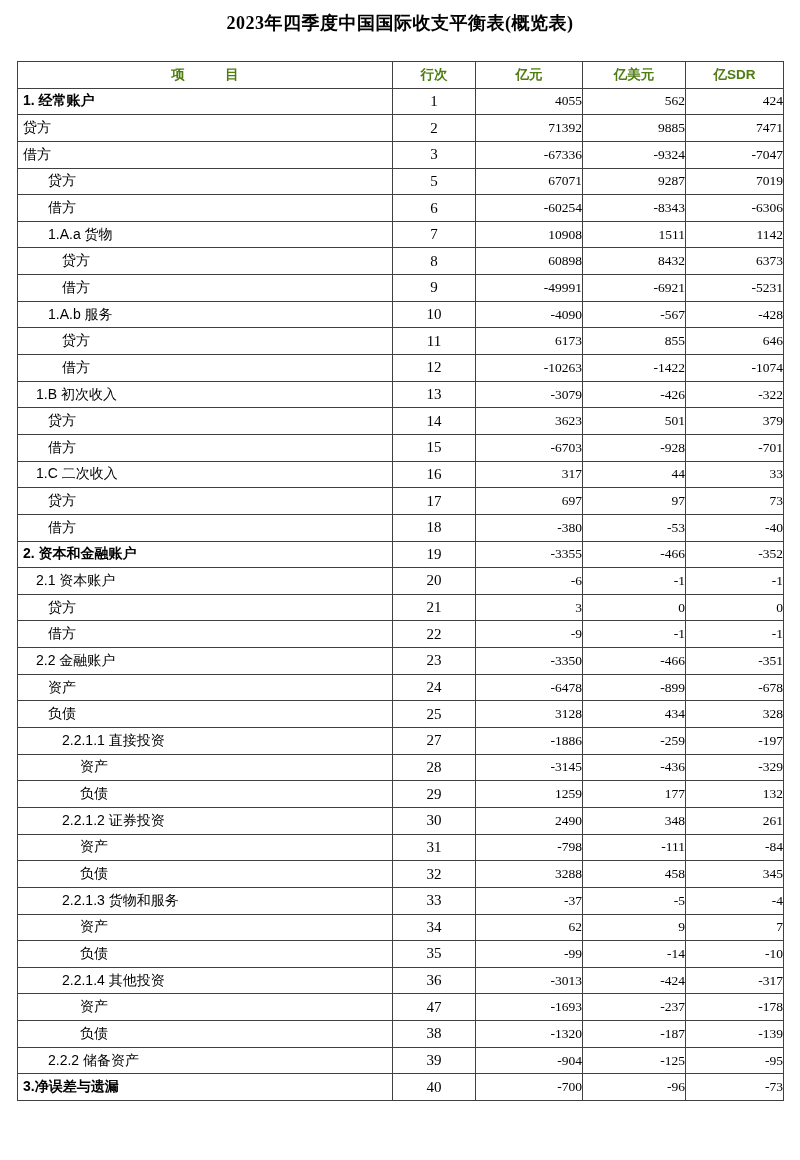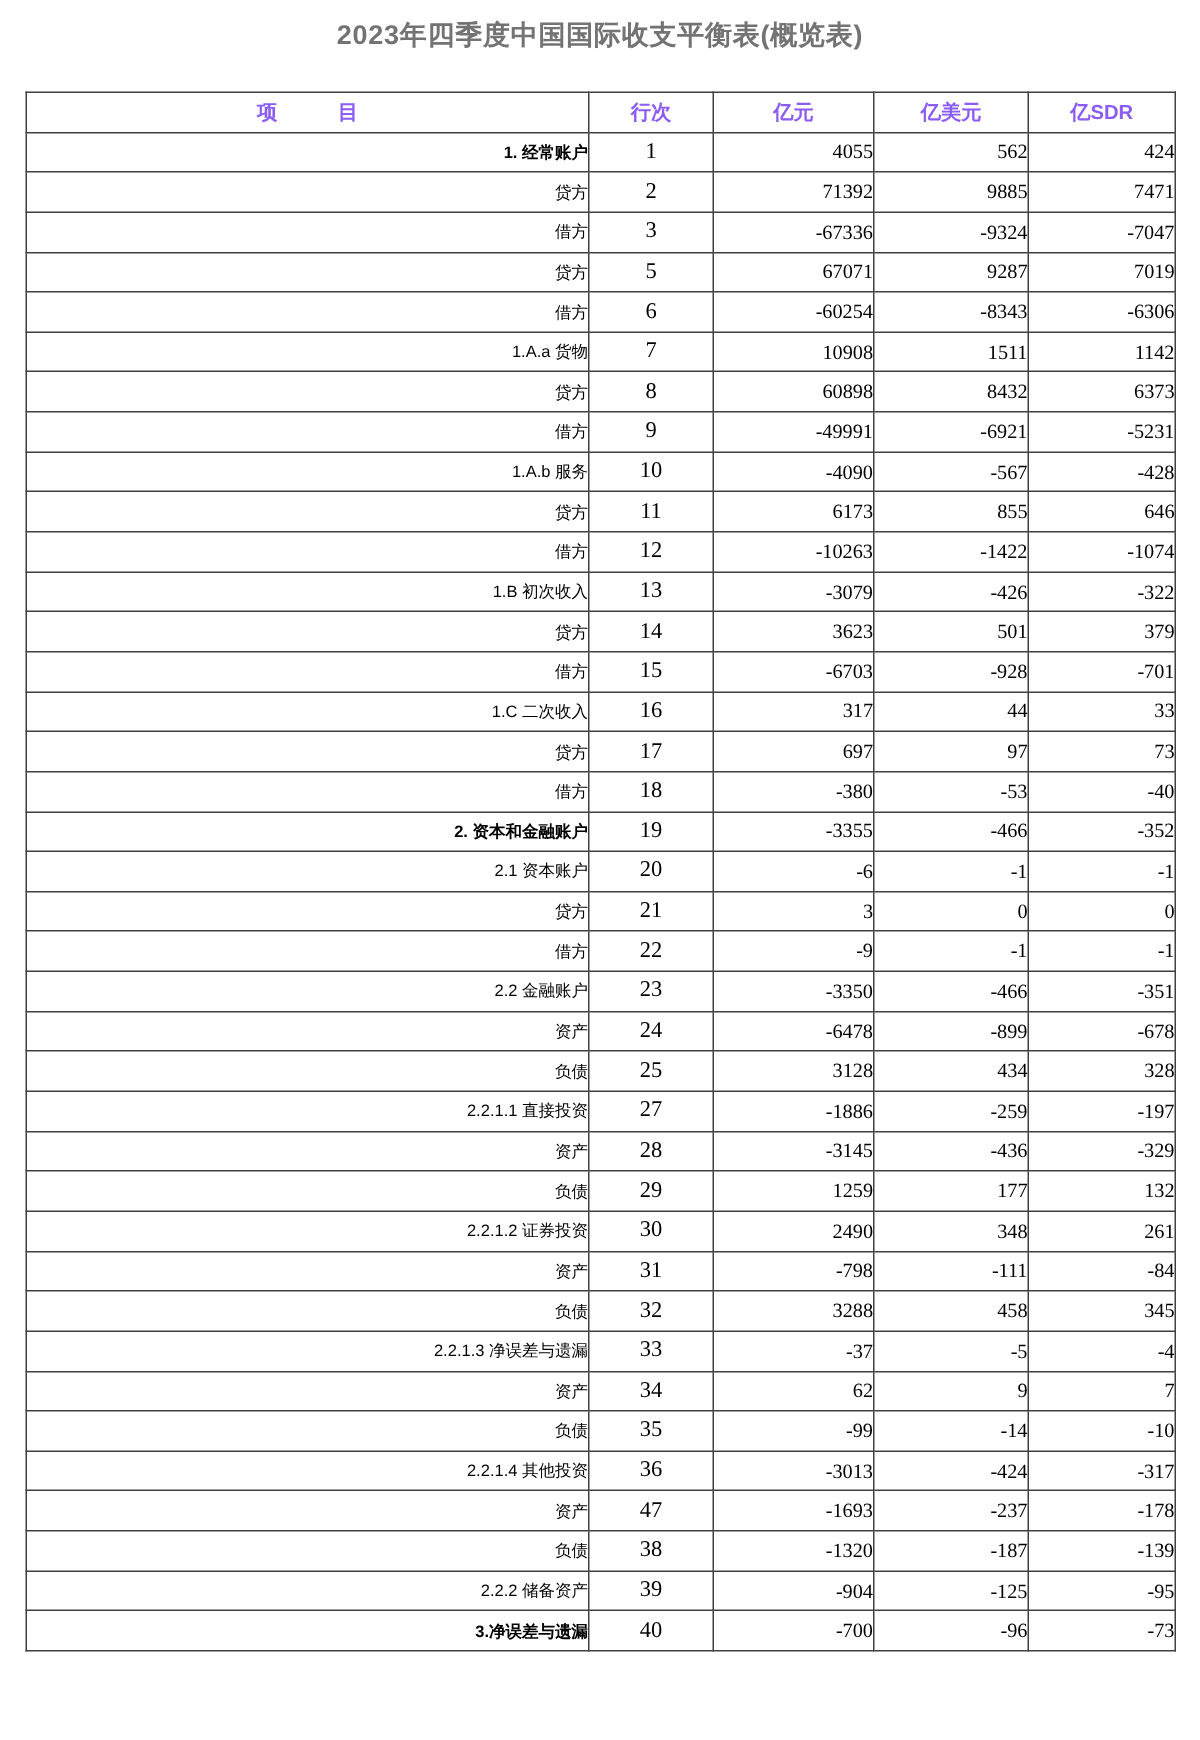--- a/index.html
+++ b/index.html
@@ -20,21 +20,22 @@
   }
   .title {
     text-align: center;
     font-size: 18px;
     font-weight: bold;
     margin: 0;
     padding-top: 12px;
     height: 22px;
     line-height: 22px;
     letter-spacing: 0.5px;
-    color: #737373;
+    color: #000000;
+    font-family: Liberation Serif, serif;
   }
   table.bop {
     border-collapse: collapse;
     table-layout: fixed;
     width: 766px;
     margin: 27px 0 0 17px;
   }
   table.bop col.c-item { width: 375px; }
   table.bop col.c-line { width: 83px; }
   table.bop col.c-rmb  { width: 107px; }
@@ -46,25 +47,25 @@
     height: 25.65px;
     overflow: hidden;
     white-space: nowrap;
     vertical-align: middle;
     background: #ffffff;
   }
   table.bop thead th {
     font-weight: bold;
     font-size: 13.5px;
     text-align: center;
-    color: #8b5cf6;
+    color: #4d7c0f;
   }
   td.item-cell {
-    text-align: right;
-    font-size: 11px;
+    text-align: left;
+    font-size: 14px;
     padding-left: 5px;
     box-sizing: border-box;
   }
   td.item-cell.bold { font-weight: bold; }
   td.line-cell {
     text-align: center;
     font-family: "Liberation Serif", serif;
     font-size: 15px;
   }
   td.num-cell {
@@ -304,21 +305,21 @@
       <td class="num-cell">-84</td>
     </tr>
         <tr>
       <td class="item-cell" style="padding-left: 62px;">负债</td>
       <td class="line-cell">32</td>
       <td class="num-cell">3288</td>
       <td class="num-cell">458</td>
       <td class="num-cell">345</td>
     </tr>
         <tr>
-      <td class="item-cell" style="padding-left: 44px;">2.2.1.3 净误差与遗漏</td>
+      <td class="item-cell" style="padding-left: 44px;">2.2.1.3 货物和服务</td>
       <td class="line-cell">33</td>
       <td class="num-cell">-37</td>
       <td class="num-cell">-5</td>
       <td class="num-cell">-4</td>
     </tr>
         <tr>
       <td class="item-cell" style="padding-left: 62px;">资产</td>
       <td class="line-cell">34</td>
       <td class="num-cell">62</td>
       <td class="num-cell">9</td>

